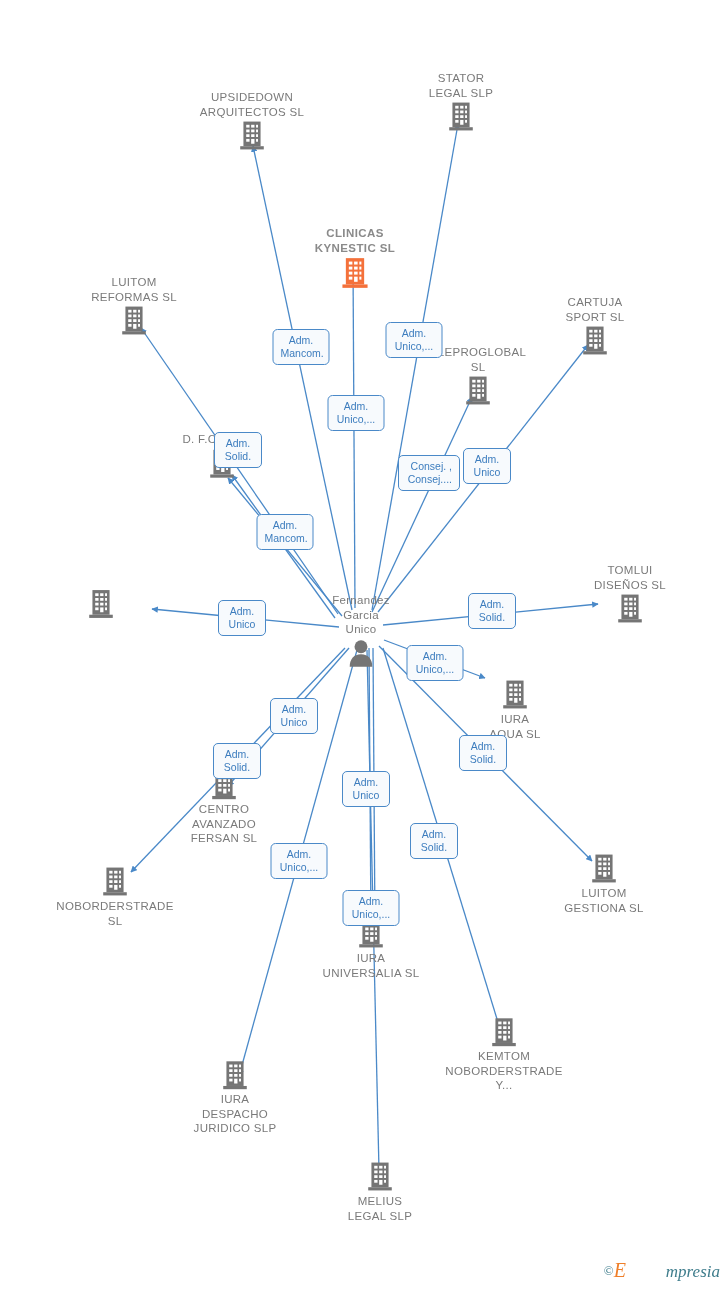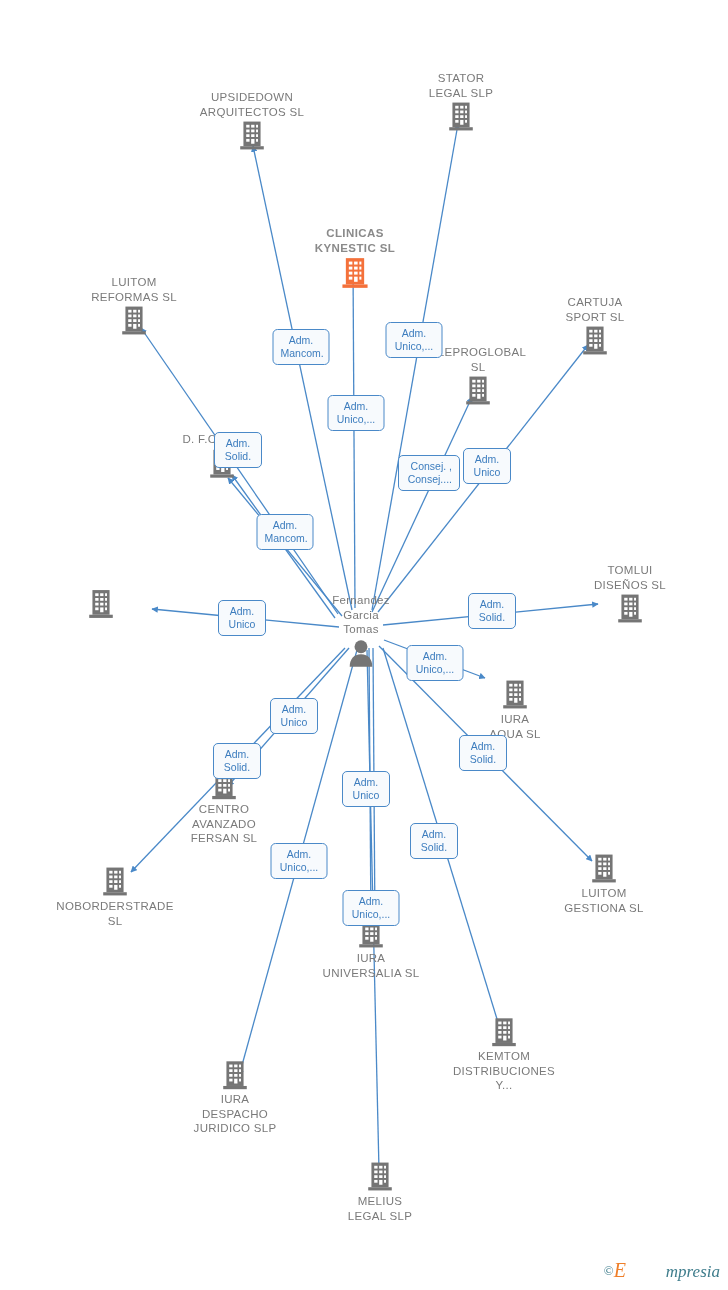--- a/index.html
+++ b/index.html
@@ -260,21 +260,21 @@
           <rect x="11.2" y="12.8" width="3.1" height="2.6" fill="#fff"></rect>
           <rect x="15.8" y="12.8" width="1.8" height="2.6" fill="#fff"></rect>
           <rect x="6.6" y="17.2" width="3.1" height="2.6" fill="#fff"></rect>
           <rect x="11.2" y="17.2" width="3.1" height="4.5" fill="#fff"></rect>
           <rect x="15.8" y="17.2" width="1.8" height="2.6" fill="#fff"></rect>
         </svg>
       </div>
       <div class="node label-above" style="left: 361px; top: 630px;">
         <div class="node-label">Fernandez
 Garcia
-Tomas</div>
+Unico</div>
         <svg class="node-icon" width="26" height="28" viewBox="0 0 24 26">
           <circle cx="12" cy="7" r="6" fill="#757575"></circle>
           <path d="M12 14 C5 14 1.5 19 1.5 25.5 L22.5 25.5 C22.5 19 19 14 12 14 Z" fill="#757575"></path>
         </svg>
       </div>
       <div class="node label-above" style="left: 101px; top: 603px;">
         <svg class="node-icon" width="26" height="30" viewBox="0 0 24 28">
           <rect x="4" y="1" width="16" height="23" fill="#757575"></rect>
           <rect x="1" y="24" width="22" height="3" fill="#757575"></rect>
           <rect x="6.6" y="4" width="3.1" height="2.6" fill="#fff"></rect>
@@ -423,21 +423,21 @@
           <rect x="11.2" y="8.4" width="3.1" height="2.6" fill="#fff"></rect>
           <rect x="15.8" y="8.4" width="1.8" height="2.6" fill="#fff"></rect>
           <rect x="6.6" y="12.8" width="3.1" height="2.6" fill="#fff"></rect>
           <rect x="11.2" y="12.8" width="3.1" height="2.6" fill="#fff"></rect>
           <rect x="15.8" y="12.8" width="1.8" height="2.6" fill="#fff"></rect>
           <rect x="6.6" y="17.2" width="3.1" height="2.6" fill="#fff"></rect>
           <rect x="11.2" y="17.2" width="3.1" height="4.5" fill="#fff"></rect>
           <rect x="15.8" y="17.2" width="1.8" height="2.6" fill="#fff"></rect>
         </svg>
         <div class="node-label">KEMTOM
-DISTRIBUCIONES
+NOBORDERSTRADE
 Y...</div>
       </div>
       <div class="node label-below" style="left: 235px; top: 1098px;">
         <svg class="node-icon" width="26" height="30" viewBox="0 0 24 28">
           <rect x="4" y="1" width="16" height="23" fill="#757575"></rect>
           <rect x="1" y="24" width="22" height="3" fill="#757575"></rect>
           <rect x="6.6" y="4" width="3.1" height="2.6" fill="#fff"></rect>
           <rect x="11.2" y="4" width="3.1" height="2.6" fill="#fff"></rect>
           <rect x="15.8" y="4" width="1.8" height="2.6" fill="#fff"></rect>
           <rect x="6.6" y="8.4" width="3.1" height="2.6" fill="#fff"></rect>

